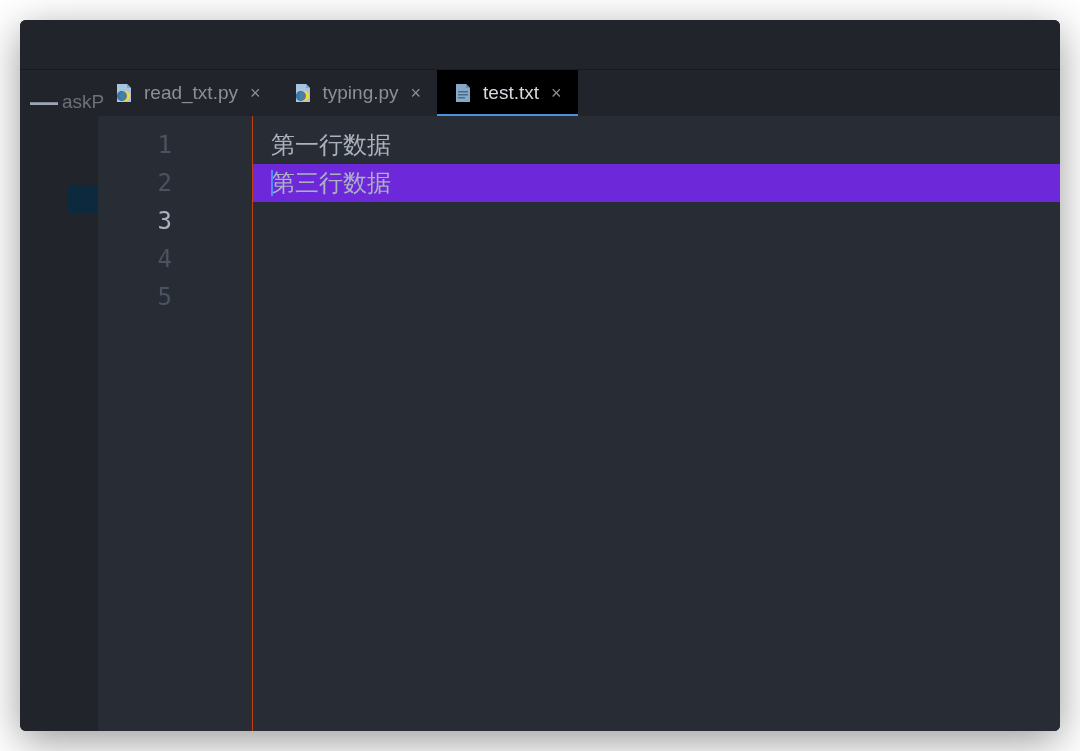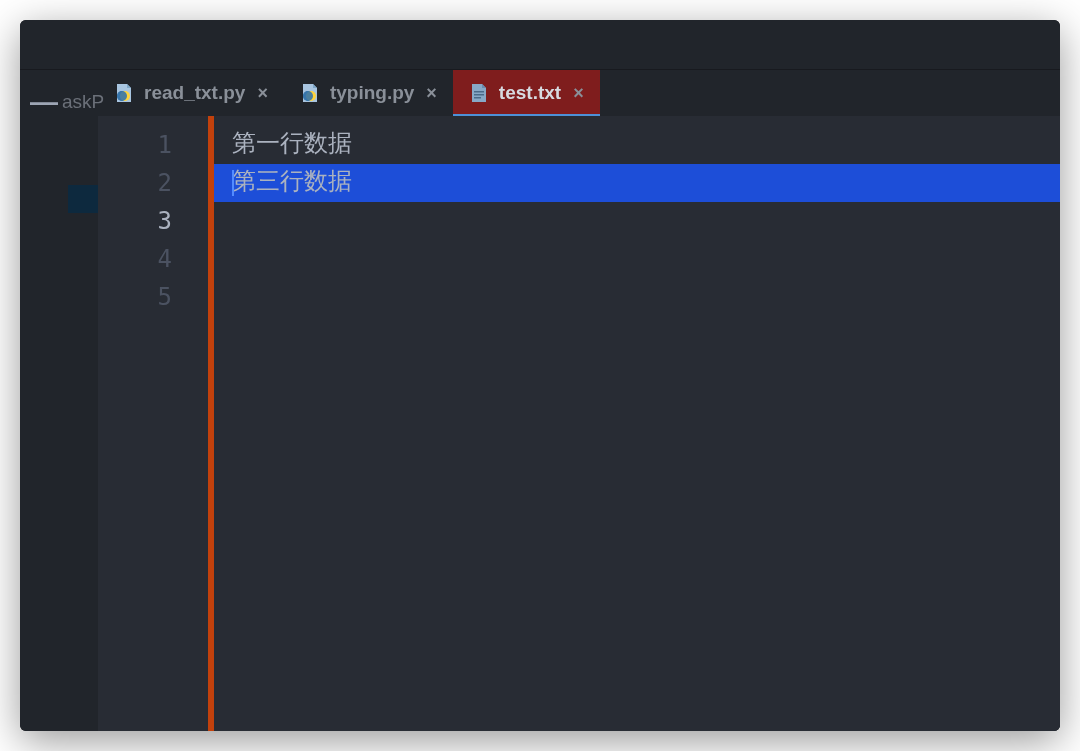--- a/index.html
+++ b/index.html
@@ -75,34 +75,33 @@
       display: flex;
       flex-direction: column;
       background: #282c34;
       overflow: hidden;
     }
     .tab-bar {
       height: 46px;
       background: #21252b;
       display: flex;
       align-items: stretch;
-      font-weight: bold;
     }
     .tab {
       display: flex;
       align-items: center;
       padding: 0 14px 0 16px;
       gap: 10px;
       cursor: pointer;
       color: #8a9099;
       font-size: 19px;
       position: relative;
     }
     .tab.active {
-      background: #7f1d1d;
+      background: #000000;
       color: #d7dae0;
     }
     .tab.active::after {
       content: "";
       position: absolute;
       bottom: 0;
       left: 0;
       right: 0;
       height: 2px;
       background: #4d91d8;
@@ -138,34 +137,35 @@
       height: 38px;
       line-height: 38px;
       font-family: "Menlo", "Consolas", monospace;
     }
     .line-number.current {
       color: #abb2bf;
     }
     .editor-content {
       flex: 1;
       padding-top: 10px;
-      font-family: Liberation Mono, monospace;
-      border-left: 6px solid #c2410c;
-      position: relative;
+      font-family: Liberation Sans, sans-serif;
+      border-left: 1px solid #c2410c;
+      position: relative;
+      margin-left: 44px;
     }
     .editor-line {
       height: 38px;
       line-height: 38px;
       color: #abb2bf;
       font-size: 24px;
       padding-left: 18px;
       position: relative;
     }
     .editor-line.current {
-      background: #1d4ed8;
+      background: #6d28d9;
     }
     .cursor {
       position: absolute;
       left: 18px;
       top: 6px;
       width: 2px;
       height: 26px;
       background: #528bff;
     }
   </style>

